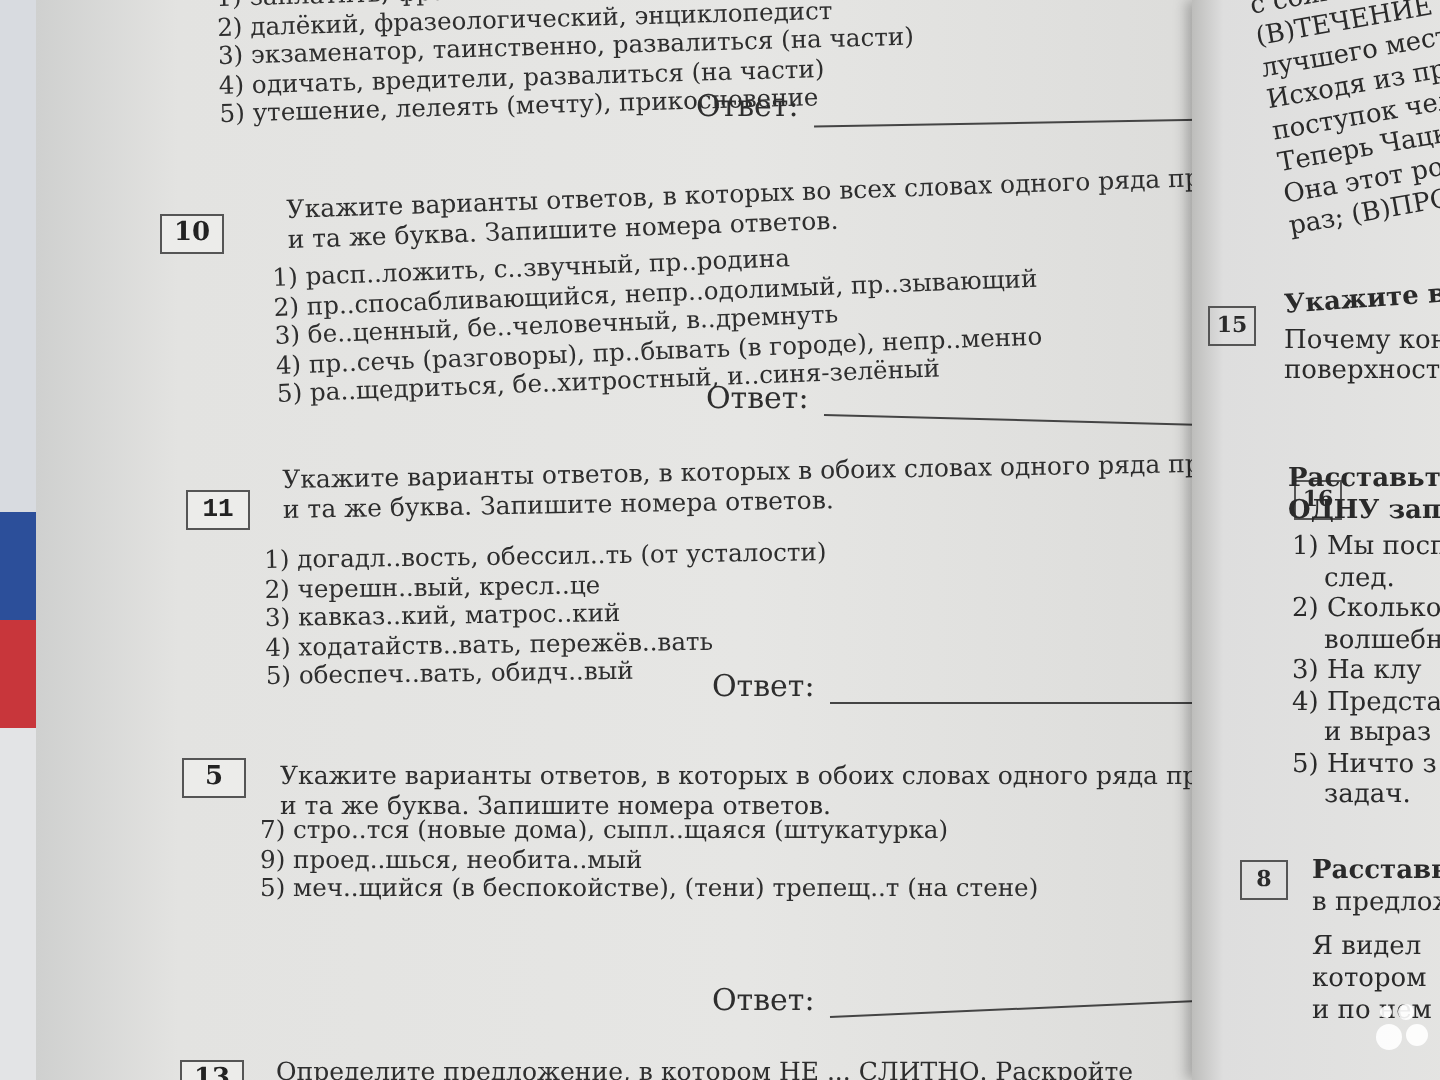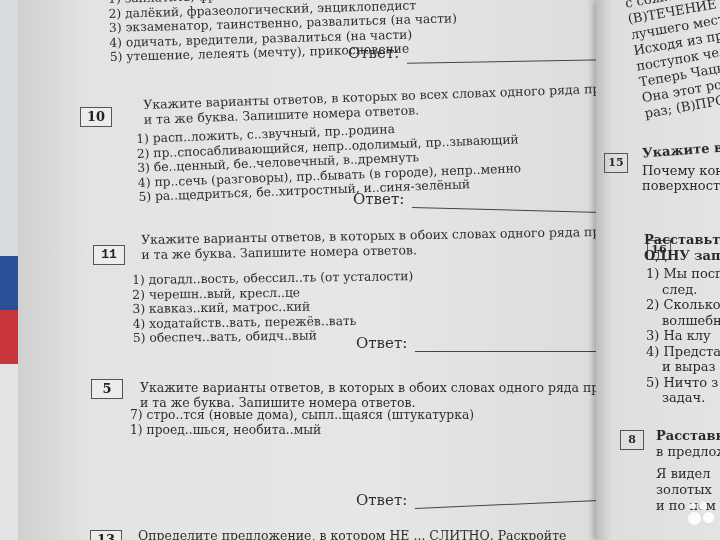--- a/index.html
+++ b/index.html
@@ -117,21 +117,22 @@
     <span>Ответ:</span><span class="answer-line" style="width:195px;"></span>
   </div>
 
   <div class="num-box" style="left:73px; top:379px;">5</div>
   <div class="prompt" style="left:122px; top:380px;">
     <div>Укажите варианты ответов, в которых в обоих словах одного ряда пропущена одна</div>
     <div>и та же буква. Запишите номера ответов.</div>
   </div>
   <div class="options" style="left:112px; top:408px;">
     <div>7) стро..тся (новые дома), сыпл..щаяся (штукатурка)</div>
-    <div>1) проед..шься, необита..мый</div>
+    <div>9) проед..шься, необита..мый</div>
+    <div>5) меч..щийся (в беспокойстве), (тени) трепещ..т (на стене)</div>
   </div>
   <div class="answer" style="left:338px; top:491px;">
     <span>Ответ:</span><span class="answer-line" style="width:205px; transform: rotate(-2.5deg); transform-origin:left;"></span>
   </div>
 
   <div class="num-box" style="left:72px; top:530px;">13</div>
   <div class="prompt" style="left:120px; top:528px;">
     <div>Определите предложение, в котором НЕ ... СЛИТНО. Раскройте</div>
   </div>
 </div>
@@ -165,21 +166,21 @@
     <div>4) Предста</div>
     <div style="padding-left:16px;">и выраз</div>
     <div>5) Ничто з</div>
     <div style="padding-left:16px;">задач.</div>
   </div>
 
   <div class="rbox" style="top:430px; left:24px;">8</div>
   <div class="rt bold" style="left:60px; top:428px;">Расставьте</div>
   <div class="rt" style="left:60px; top:444px;">в предлож</div>
   <div class="rt" style="left:60px; top:466px;">Я видел</div>
-  <div class="rt" style="left:60px; top:482px;">золотых</div>
+  <div class="rt" style="left:60px; top:482px;">котором</div>
   <div class="rt" style="left:60px; top:498px;text-align:right;">и по нем</div>
 </div>
 
 <div class="watermark">
   <span class="dots">
     <span style="left:0; top:12px; width:13px; height:13px;"></span>
     <span style="left:11px; top:2px; width:8px; height:8px;"></span>
     <span style="left:15px; top:12px; width:11px; height:11px;"></span>
     <span style="left:2px; top:3px; width:6px; height:6px;"></span>
   </span>

